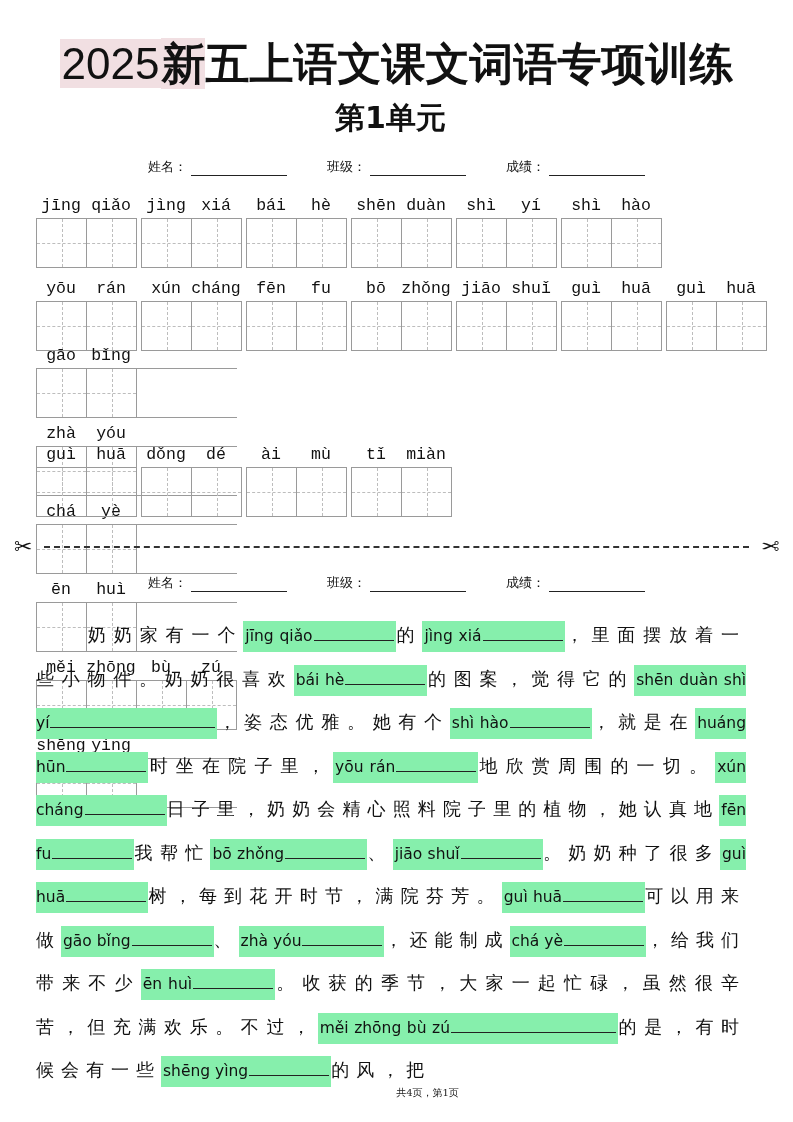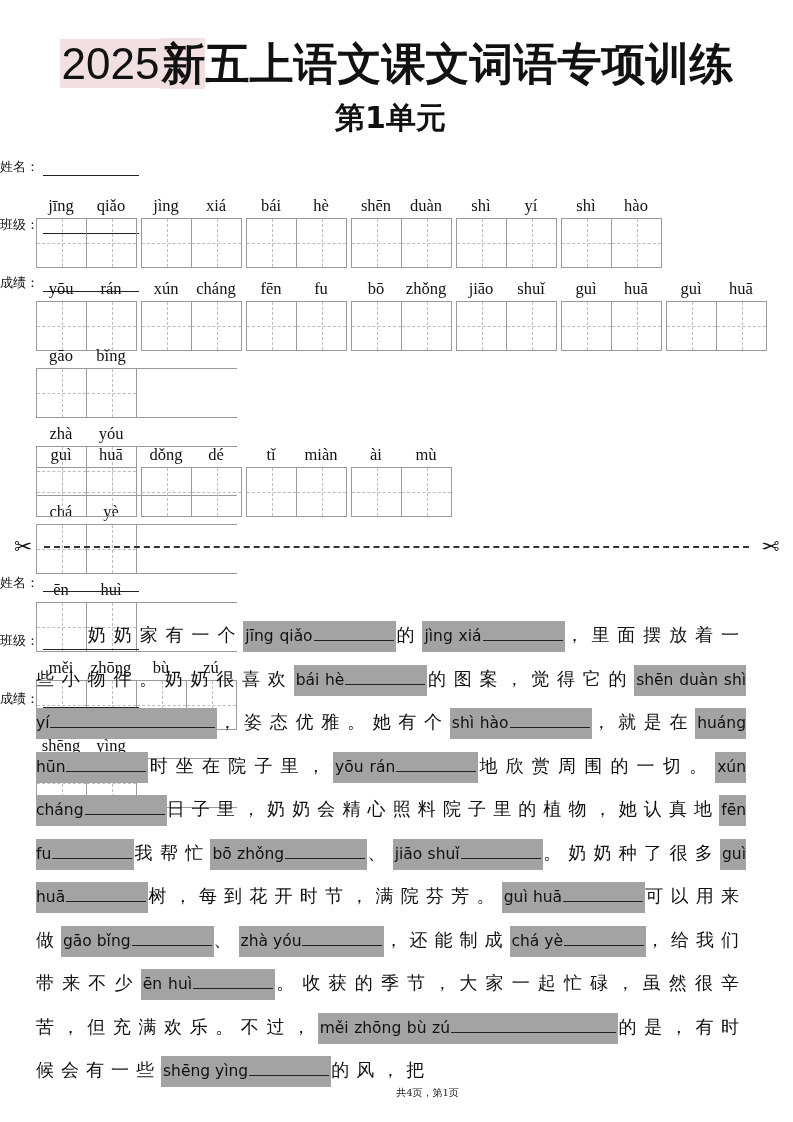--- a/index.html
+++ b/index.html
@@ -1,38 +1,38 @@
 <!DOCTYPE html>
 <html><head>
 <meta charset="utf-8">
 <style>
   html, body { margin: 0; padding: 0; background: #ffffff; }
   body { width: 793px; height: 1122px; position: relative; overflow: hidden; color: #111; font-family: "DejaVu Sans", sans-serif; }
   .title { position: absolute; left: 0; top: 36px; width: 793px; text-align: center; font-size: 44px; font-weight: bold; letter-spacing: 0px; line-height: 56px; font-family: "DejaVu Sans", sans-serif; }
   .title .year { background: #f1dfe2; font-weight: normal; font-family: "Liberation Sans", sans-serif; padding: 0 2px; }
   .title .hl { background: #f1dfe2; }
   .subtitle { position: absolute; left: 0; top: 98px; width: 781px; text-align: center; font-size: 30px; font-weight: bold; line-height: 40px; }
-  .info-row { position: absolute; left: 0; width: 793px; display: flex; justify-content: center; gap: 40px; font-size: 13px; font-family: "DejaVu Serif", serif; flex-direction: column; }
+  .info-row { position: absolute; left: 0; width: 793px; display: flex; justify-content: center; gap: 40px; font-size: 13px; font-family: "DejaVu Serif", serif; }
   .info-item { display: flex; align-items: flex-end; }
   .info-line { display: inline-block; width: 96px; border-bottom: 1px solid #222; margin-left: 4px; height: 12px; }
   .grid-row { position: absolute; left: 36px; display: flex; gap: 4px; }
   .word { display: flex; flex-direction: column; }
   .pinyin-row { display: flex; height: 24px; }
-  .pinyin { width: 50px; text-align: center; font-size: 16.5px; font-family: Liberation Serif, serif; line-height: 24px; color: #111; }
+  .pinyin { width: 50px; text-align: center; font-size: 16.5px; font-family: Liberation Mono, monospace; line-height: 24px; color: #111; }
   .boxes { display: flex; border: 1px solid #9a9a9a; border-right: none; }
   .box { width: 49px; height: 48px; border-right: 1px solid #9a9a9a; position: relative; box-sizing: content-box; }
   .box::before { content: ""; position: absolute; left: 50%; top: 0; bottom: 0; border-left: 1px dashed #bdbdbd; }
   .box::after { content: ""; position: absolute; top: 50%; left: 0; right: 0; border-top: 1px dashed #bdbdbd; }
   .cut-line { position: absolute; left: 14px; top: 535px; width: 765px; height: 24px; }
   .cut-dash { position: absolute; left: 30px; right: 30px; top: 11px; border-top: 2px dashed #333; }
   .scissors { position: absolute; top: 0; font-size: 22px; line-height: 24px; color: #111; }
   .scissors.left { left: 0; }
   .scissors.right { right: 0; transform: scaleX(-1); }
   .passage { position: absolute; left: 36px; top: 614px; width: 710px; font-family: "DejaVu Serif", serif; font-size: 18px; letter-spacing: 7px; line-height: 41.5px; text-align: justify; }
-  .blank { background: #a3a3a3; letter-spacing: 0; font-family: "DejaVu Sans", sans-serif; font-size: 15.5px; padding: 6px 2px 7px 2px; }
+  .blank { background: #86efac; letter-spacing: 0; font-family: "DejaVu Sans", sans-serif; font-size: 15.5px; padding: 6px 2px 7px 2px; }
   .blank .ul { display: inline-block; width: 80px; border-bottom: 1px solid #222; height: 14px; margin-left: 1px; }
   .blank .ul.long { width: 165px; }
   .footer { position: absolute; left: 0; top: 1086px; width: 793px; text-align: center; font-size: 10px; font-family: "DejaVu Serif", serif; color: #222; padding-left: 31px; }
 </style>
 </head>
 <body>
 
 <div class="title"><span class="year">2025</span><span class="hl">新</span><span>五上语文课文词语专项训练</span></div>
 <div class="subtitle">第1单元</div>
 
@@ -268,32 +268,32 @@
           <span class="pinyin">dǒng</span>
           <span class="pinyin">dé</span>
         </div>
         <div class="boxes">
           <div class="box"></div>
           <div class="box"></div>
         </div>
       </div>
       <div class="word">
         <div class="pinyin-row">
+          <span class="pinyin">ài</span>
+          <span class="pinyin">mù</span>
+        </div>
+        <div class="boxes">
+          <div class="box"></div>
+          <div class="box"></div>
+        </div>
+      </div>
+      <div class="word">
+        <div class="pinyin-row">
           <span class="pinyin">tǐ</span>
           <span class="pinyin">miàn</span>
-        </div>
-        <div class="boxes">
-          <div class="box"></div>
-          <div class="box"></div>
-        </div>
-      </div>
-      <div class="word">
-        <div class="pinyin-row">
-          <span class="pinyin">ài</span>
-          <span class="pinyin">mù</span>
         </div>
         <div class="boxes">
           <div class="box"></div>
           <div class="box"></div>
         </div>
       </div>
     </div>
   </div>
 
 <div class="cut-line">

